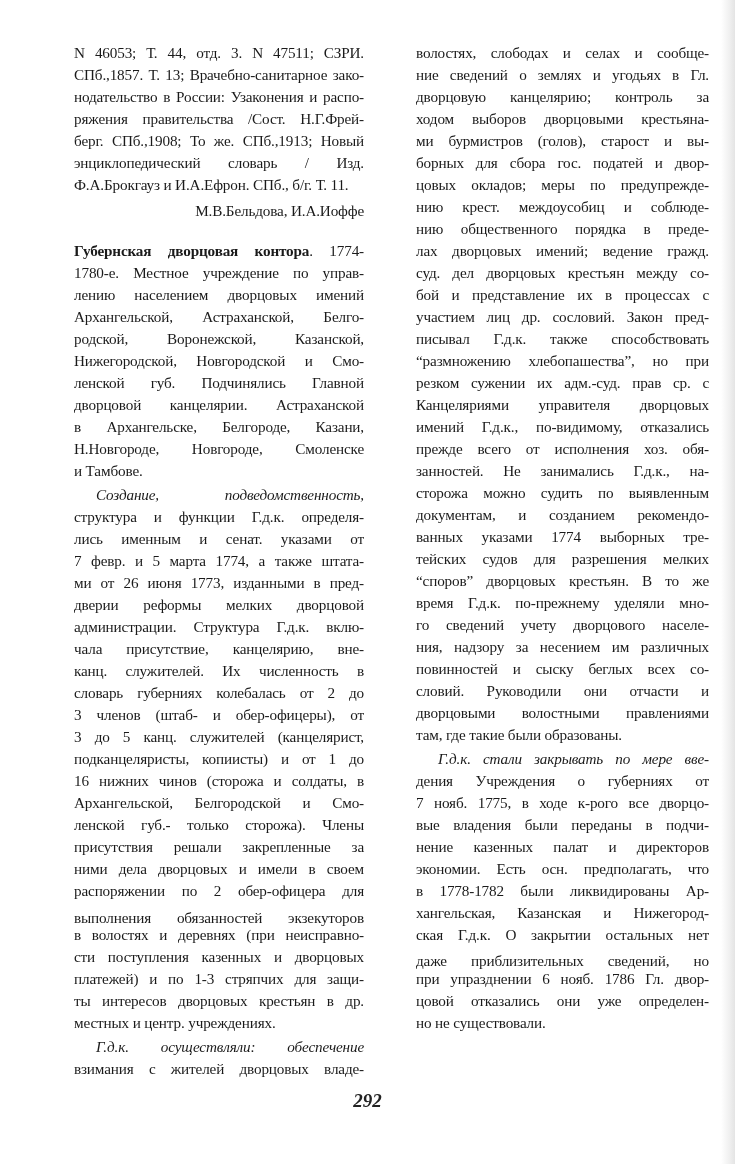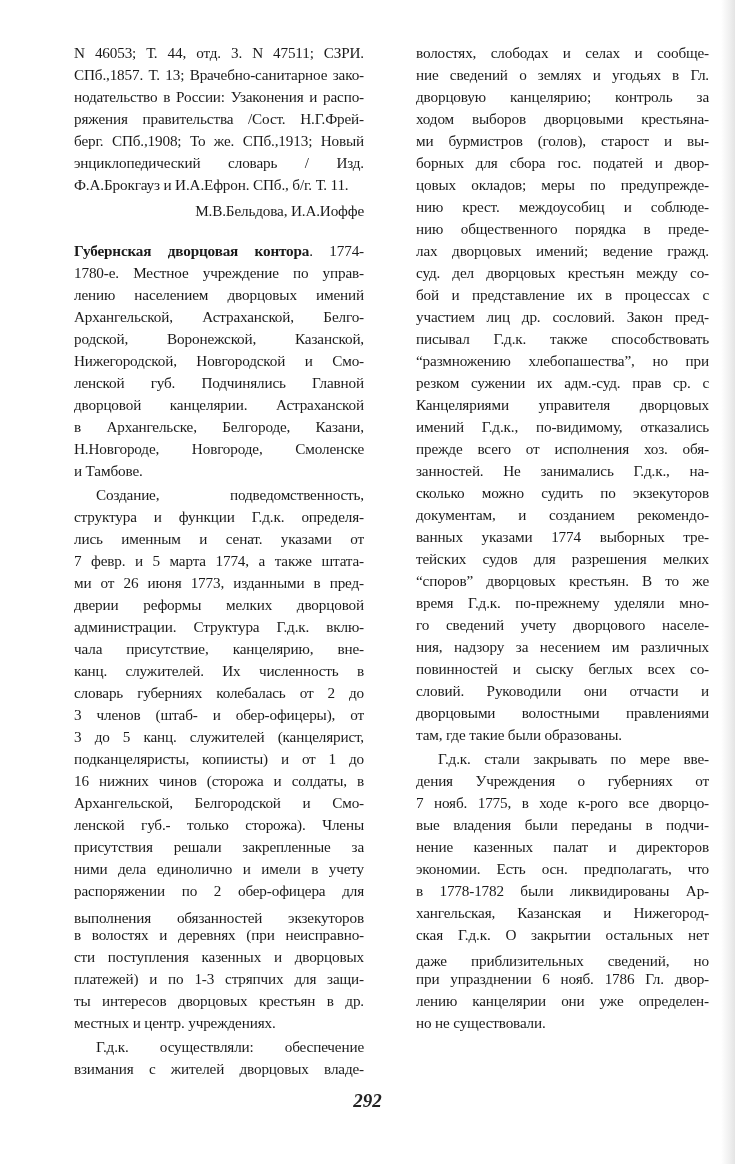--- a/index.html
+++ b/index.html
@@ -14,21 +14,21 @@
   .col { position: absolute; top: 0; width: 290px; }
   .col-left { left: 74px; }
   .col-right { left: 416px; width: 293px; }
   .line {
     position: absolute; left: 0; width: 100%; height: 22px; line-height: 22px;
     font-size: 15.2px; white-space: nowrap; text-align: justify; text-align-last: justify;
     letter-spacing: -0.15px;
   }
   .line.last { text-align-last: left; }
   .line.right { text-align: right; text-align-last: right; }
-  .line.indent { padding-left: 22px; box-sizing: border-box; }
+  .line.indent { padding-left: 22px; box-sizing: border-box; font-style: italic; }
   .line .it { }
   .line .b { font-weight: bold; }
   .page-number {
     position: absolute; left: 0; width: 735px; top: 1090px; text-align: center;
     font-size: 19px; font-style: italic; font-weight: bold; color: #222;
   }
 </style>
 </head>
 <body>
 
@@ -69,21 +69,21 @@
     <div class="line" style="top:638px">чала присутствие, канцелярию, вне-</div>
     <div class="line" style="top:660px">канц. служителей. Их численность в</div>
     <div class="line" style="top:682px"><span>словарь </span><span class="it">губерниях</span><span> колебалась от 2 до</span></div>
     <div class="line" style="top:704px">3 членов (штаб- и обер-офицеры), от</div>
     <div class="line" style="top:726px">3 до 5 канц. служителей (канцелярист,</div>
     <div class="line" style="top:748px">подканцеляристы, копиисты) и от 1 до</div>
     <div class="line" style="top:770px">16 нижних чинов (сторожа и солдаты, в</div>
     <div class="line" style="top:792px">Архангельской, Белгородской и Смо-</div>
     <div class="line" style="top:814px">ленской губ.- только сторожа). Члены</div>
     <div class="line" style="top:836px">присутствия решали закрепленные за</div>
-    <div class="line" style="top:858px">ними дела единолично и имели в учету</div>
+    <div class="line" style="top:858px">ними дела дворцовых и имели в своем</div>
     <div class="line" style="top:880px">распоряжении по 2 обер-офицера для</div>
     <div class="line" style="top:907px">выполнения обязанностей экзекуторов</div>
     <div class="line" style="top:924px">в волостях и деревнях (при неисправно-</div>
     <div class="line" style="top:946px">сти поступления казенных и дворцовых</div>
     <div class="line" style="top:968px">платежей) и по 1-3 стряпчих для защи-</div>
     <div class="line" style="top:990px">ты интересов дворцовых крестьян в др.</div>
     <div class="line last" style="top:1012px">местных и центр. учреждениях.</div>
   </div>
 </div>
 
@@ -105,21 +105,21 @@
   <div class="line" style="top:262px">суд. дел дворцовых крестьян между со-</div>
   <div class="line" style="top:284px">бой и представление их в процессах с</div>
   <div class="line" style="top:306px">участием лиц др. сословий. Закон пред-</div>
   <div class="line" style="top:328px">писывал Г.д.к. также способствовать</div>
   <div class="line" style="top:350px">“размножению хлебопашества”, но при</div>
   <div class="line" style="top:372px">резком сужении их адм.-суд. прав ср. с</div>
   <div class="line" style="top:394px"><span class="it">Канцеляриями управителя дворцовых</span></div>
   <div class="line" style="top:416px"><span class="it">имений</span><span> Г.д.к., по-видимому, отказались</span></div>
   <div class="line" style="top:438px">прежде всего от исполнения хоз. обя-</div>
   <div class="line" style="top:460px">занностей. Не занимались Г.д.к., на-</div>
-  <div class="line" style="top:482px">сколько можно судить по экзекуторов</div>
+  <div class="line" style="top:482px">сторожа можно судить по выявленным</div>
   <div class="line" style="top:504px">документам, и созданием рекомендо-</div>
   <div class="line" style="top:526px">ванных указами 1774 выборных тре-</div>
   <div class="line" style="top:548px">тейских судов для разрешения мелких</div>
   <div class="line" style="top:570px">“споров” дворцовых крестьян. В то же</div>
   <div class="line" style="top:592px">время Г.д.к. по-прежнему уделяли мно-</div>
   <div class="line" style="top:614px">го сведений учету дворцового населе-</div>
   <div class="line" style="top:636px">ния, надзору за несением им различных</div>
   <div class="line" style="top:658px">повинностей и сыску беглых всех со-</div>
   <div class="line" style="top:680px">словий. Руководили они отчасти и</div>
   <div class="line" style="top:702px"><span>дворцовыми </span><span class="it">волостными правлениями</span></div>
@@ -129,21 +129,21 @@
   <div class="line" style="top:770px">дения Учреждения о губерниях от</div>
   <div class="line" style="top:792px">7 нояб. 1775, в ходе к-рого все дворцо-</div>
   <div class="line" style="top:814px">вые владения были переданы в подчи-</div>
   <div class="line" style="top:836px"><span>нение </span><span class="it">казенных палат</span><span> и директоров</span></div>
   <div class="line" style="top:858px">экономии. Есть осн. предполагать, что</div>
   <div class="line" style="top:880px">в 1778-1782 были ликвидированы Ар-</div>
   <div class="line" style="top:902px">хангельская, Казанская и Нижегород-</div>
   <div class="line" style="top:924px">ская Г.д.к. О закрытии остальных нет</div>
   <div class="line" style="top:950px">даже приблизительных сведений, но</div>
   <div class="line" style="top:968px">при упразднении 6 нояб. 1786 Гл. двор-</div>
-  <div class="line" style="top:990px">лению канцелярии они уже определен-</div>
+  <div class="line" style="top:990px">цовой отказались они уже определен-</div>
   <div class="line last" style="top:1012px">но не существовали.</div>
 </div>
 
 <div class="col col-left">
   <div class="line" style="top:1058px">взимания с жителей дворцовых владе-</div>
 </div>
 
 <div class="page-number">292</div>
 
 </body></html>

